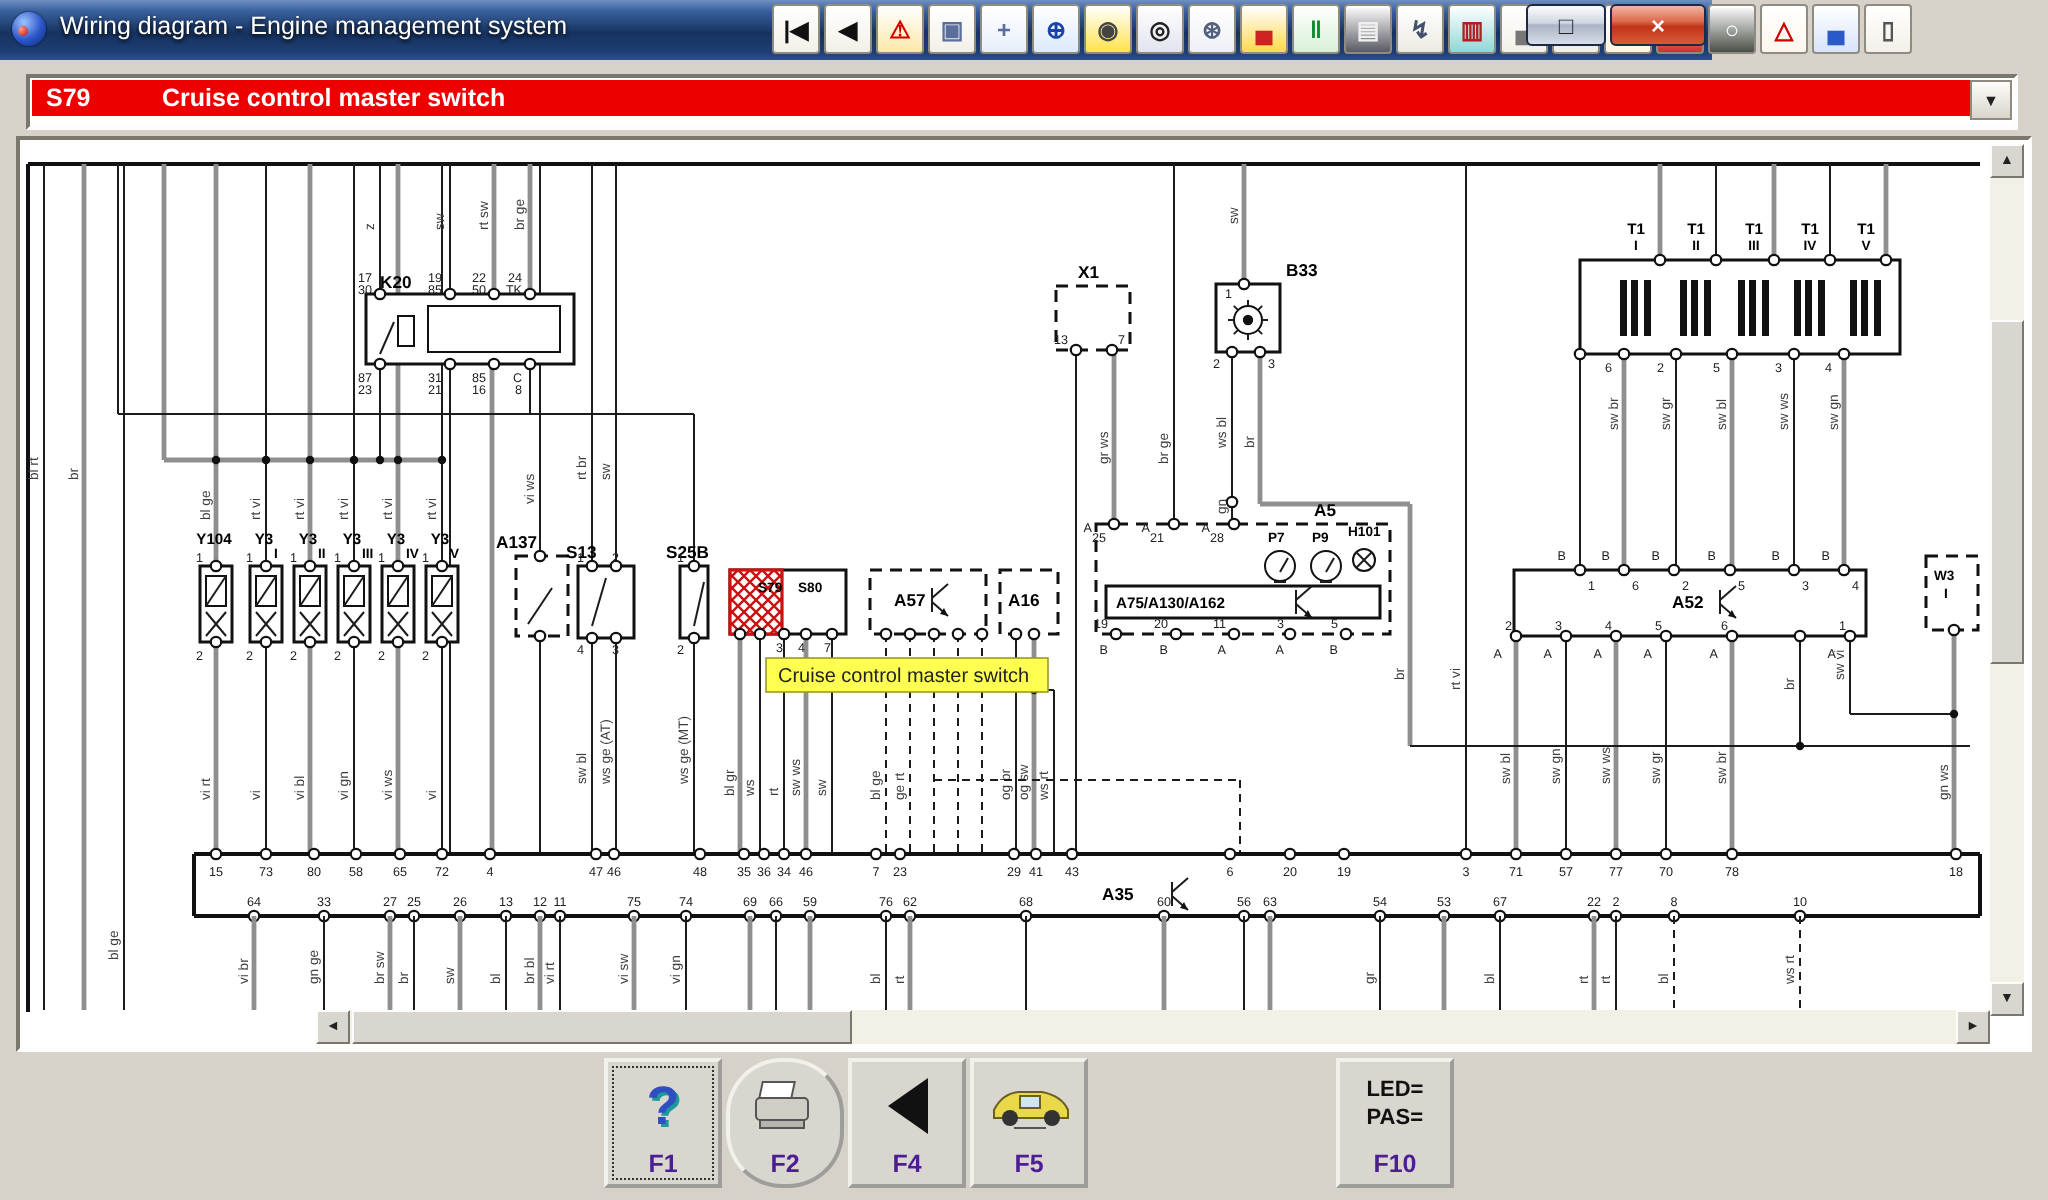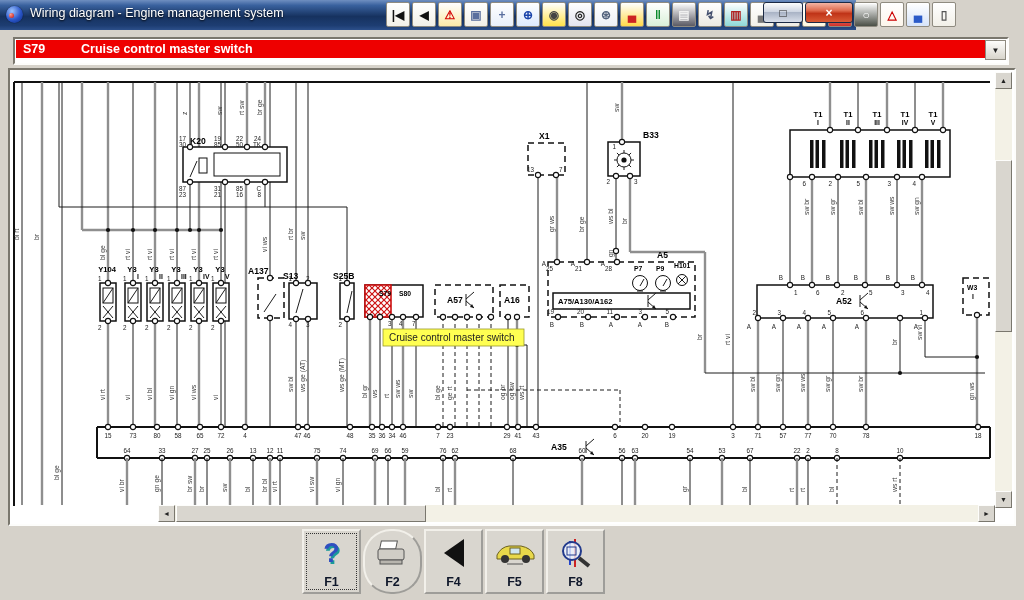--- a/index.html
+++ b/index.html
@@ -66,21 +66,21 @@
     display:flex;align-items:center;justify-content:center;cursor:default}
   .sthumb{position:absolute;background:#d9d6cf;border:1px solid;
     border-color:#fdfdfb #7a776e #7a776e #fdfdfb;box-sizing:border-box;cursor:default}
   
   .fbar{position:absolute;left:0;top:526px;width:1024px;height:74px;background:#d6d2ca}
   .fbtn{position:absolute;top:3px;width:59px;height:65px;background:#d9d6cf;
     border:2px outset #f2f0ea;box-sizing:border-box;cursor:default}
   .fbtn .ic{position:absolute;left:0;top:2px;width:100%;height:40px;display:flex;
     align-items:center;justify-content:center}
   .fkey{position:absolute;bottom:3px;left:0;width:100%;text-align:center;font-size:12.5px;
-    font-weight:bold;color:#0f172a}
+    font-weight:bold;color:#4c1d95}
   .focusrect{position:absolute;inset:2px;border:1px dotted #333;pointer-events:none}
   .qmark{font-size:27px;font-weight:bold;color:#2f4fc0;text-shadow:1.5px 1.5px 0 #1a9a9a}
   .backtri{width:0;height:0;border-top:14px solid transparent;border-bottom:14px solid transparent;
     border-right:20px solid #111}
   .f10txt{font-size:11px;font-weight:bold;color:#111;line-height:1.25;text-align:left}
 </style>
 </head>
 <body>
 
 <div class="titlebar">
@@ -845,25 +845,19 @@
         <svg width="44" height="28">
           <path d="M4 16 Q8 8 16 7 L28 7 Q38 9 41 16 L41 20 L4 20 Z" fill="#e8d84a" stroke="#6a6020"></path>
           <rect x="17" y="9" width="10" height="6" fill="#cfe6f0" stroke="#6a6020"></rect>
           <circle cx="12" cy="20" r="4" fill="#333"></circle>
           <circle cx="33" cy="20" r="4" fill="#333"></circle>
           <line x1="14" y1="25" x2="30" y2="25" stroke="#555"></line>
         </svg>
       </div>
       <div class="fkey">F5</div>
     </div>
-    <div class="fbtn" style="left: 546px;">
+    <div class="fbtn" style="left: 668px;">
       <div class="ic">
-        <svg width="36" height="32">
-          <line x1="17" y1="2" x2="17" y2="30" stroke="#cc2222" stroke-width="2"></line>
-          <line x1="12" y1="4" x2="12" y2="28" stroke="#2244cc" stroke-width="2"></line>
-          <circle cx="14" cy="14" r="9" fill="#eef4ff" fill-opacity="0.8" stroke="#223a8c" stroke-width="2"></circle>
-          <rect x="9" y="10" width="9" height="8" fill="none" stroke="#223a8c"></rect>
-          <line x1="21" y1="21" x2="31" y2="29" stroke="#333" stroke-width="4"></line>
-        </svg>
-      </div>
-      <div class="fkey">F8</div>
+        <div class="f10txt">LED=<br>PAS=</div>
+      </div>
+      <div class="fkey">F10</div>
     </div>
   </div>
 
 </body></html>

